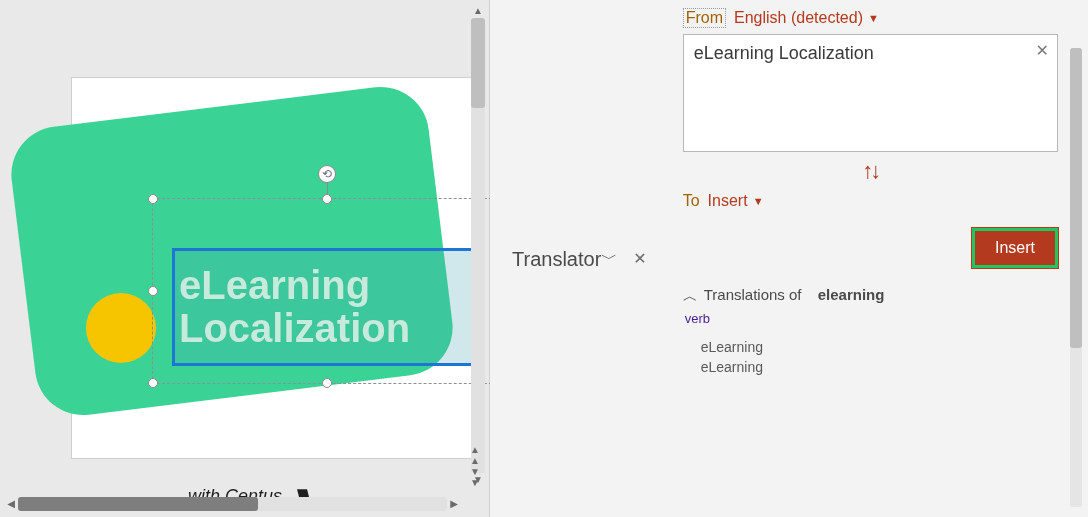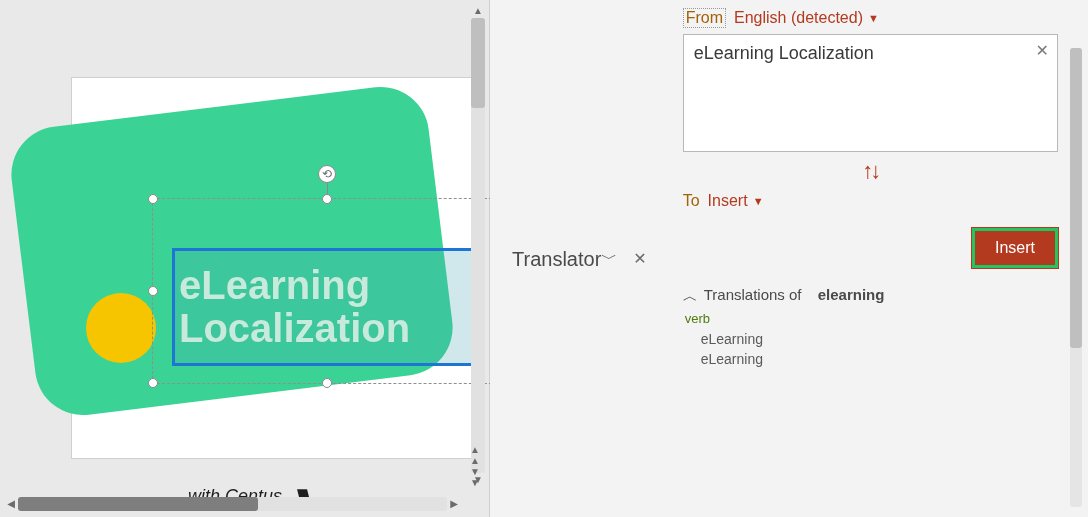--- a/index.html
+++ b/index.html
@@ -191,21 +191,21 @@
     outline: 1px solid #b43a1f;
     padding: 8px 20px;
     font-size: 16px;
     cursor: pointer;
   }
 
   .dict-section { margin-top: 18px; font-size: 15px; color: #4a4a4a; }
   .dict-head { display: flex; align-items: baseline; gap: 6px; margin-bottom: 6px;}
   .dict-head .chev { display: inline-block; transform: translateY(1px); }
   .dict-head .kw { font-weight: 700; }
-  .dict-pos { color: #4d7c0f; font-size: 13px; margin-left: 2px; margin-bottom: 4px;}
+  .dict-pos { color: #4c1d95; font-size: 13px; margin-left: 2px; margin-bottom: 12px;}
   .dict-item { color: #5a5a5a; font-size: 14px; margin-left: 18px; line-height: 1.4;}
 
   .right-vscroll {
     position: absolute; top: 48px; right: 6px; bottom: 10px; width: 12px;
   }
   .rvs-track { position: absolute; top: 0; bottom: 0; width: 100%; background: #e5e5e5; border-radius: 3px;}
   .rvs-thumb { position: absolute; top: 0; width: 100%; height: 300px; background: #bfbfbf; border-radius: 3px;}
 </style>
 </head>
 <body>

